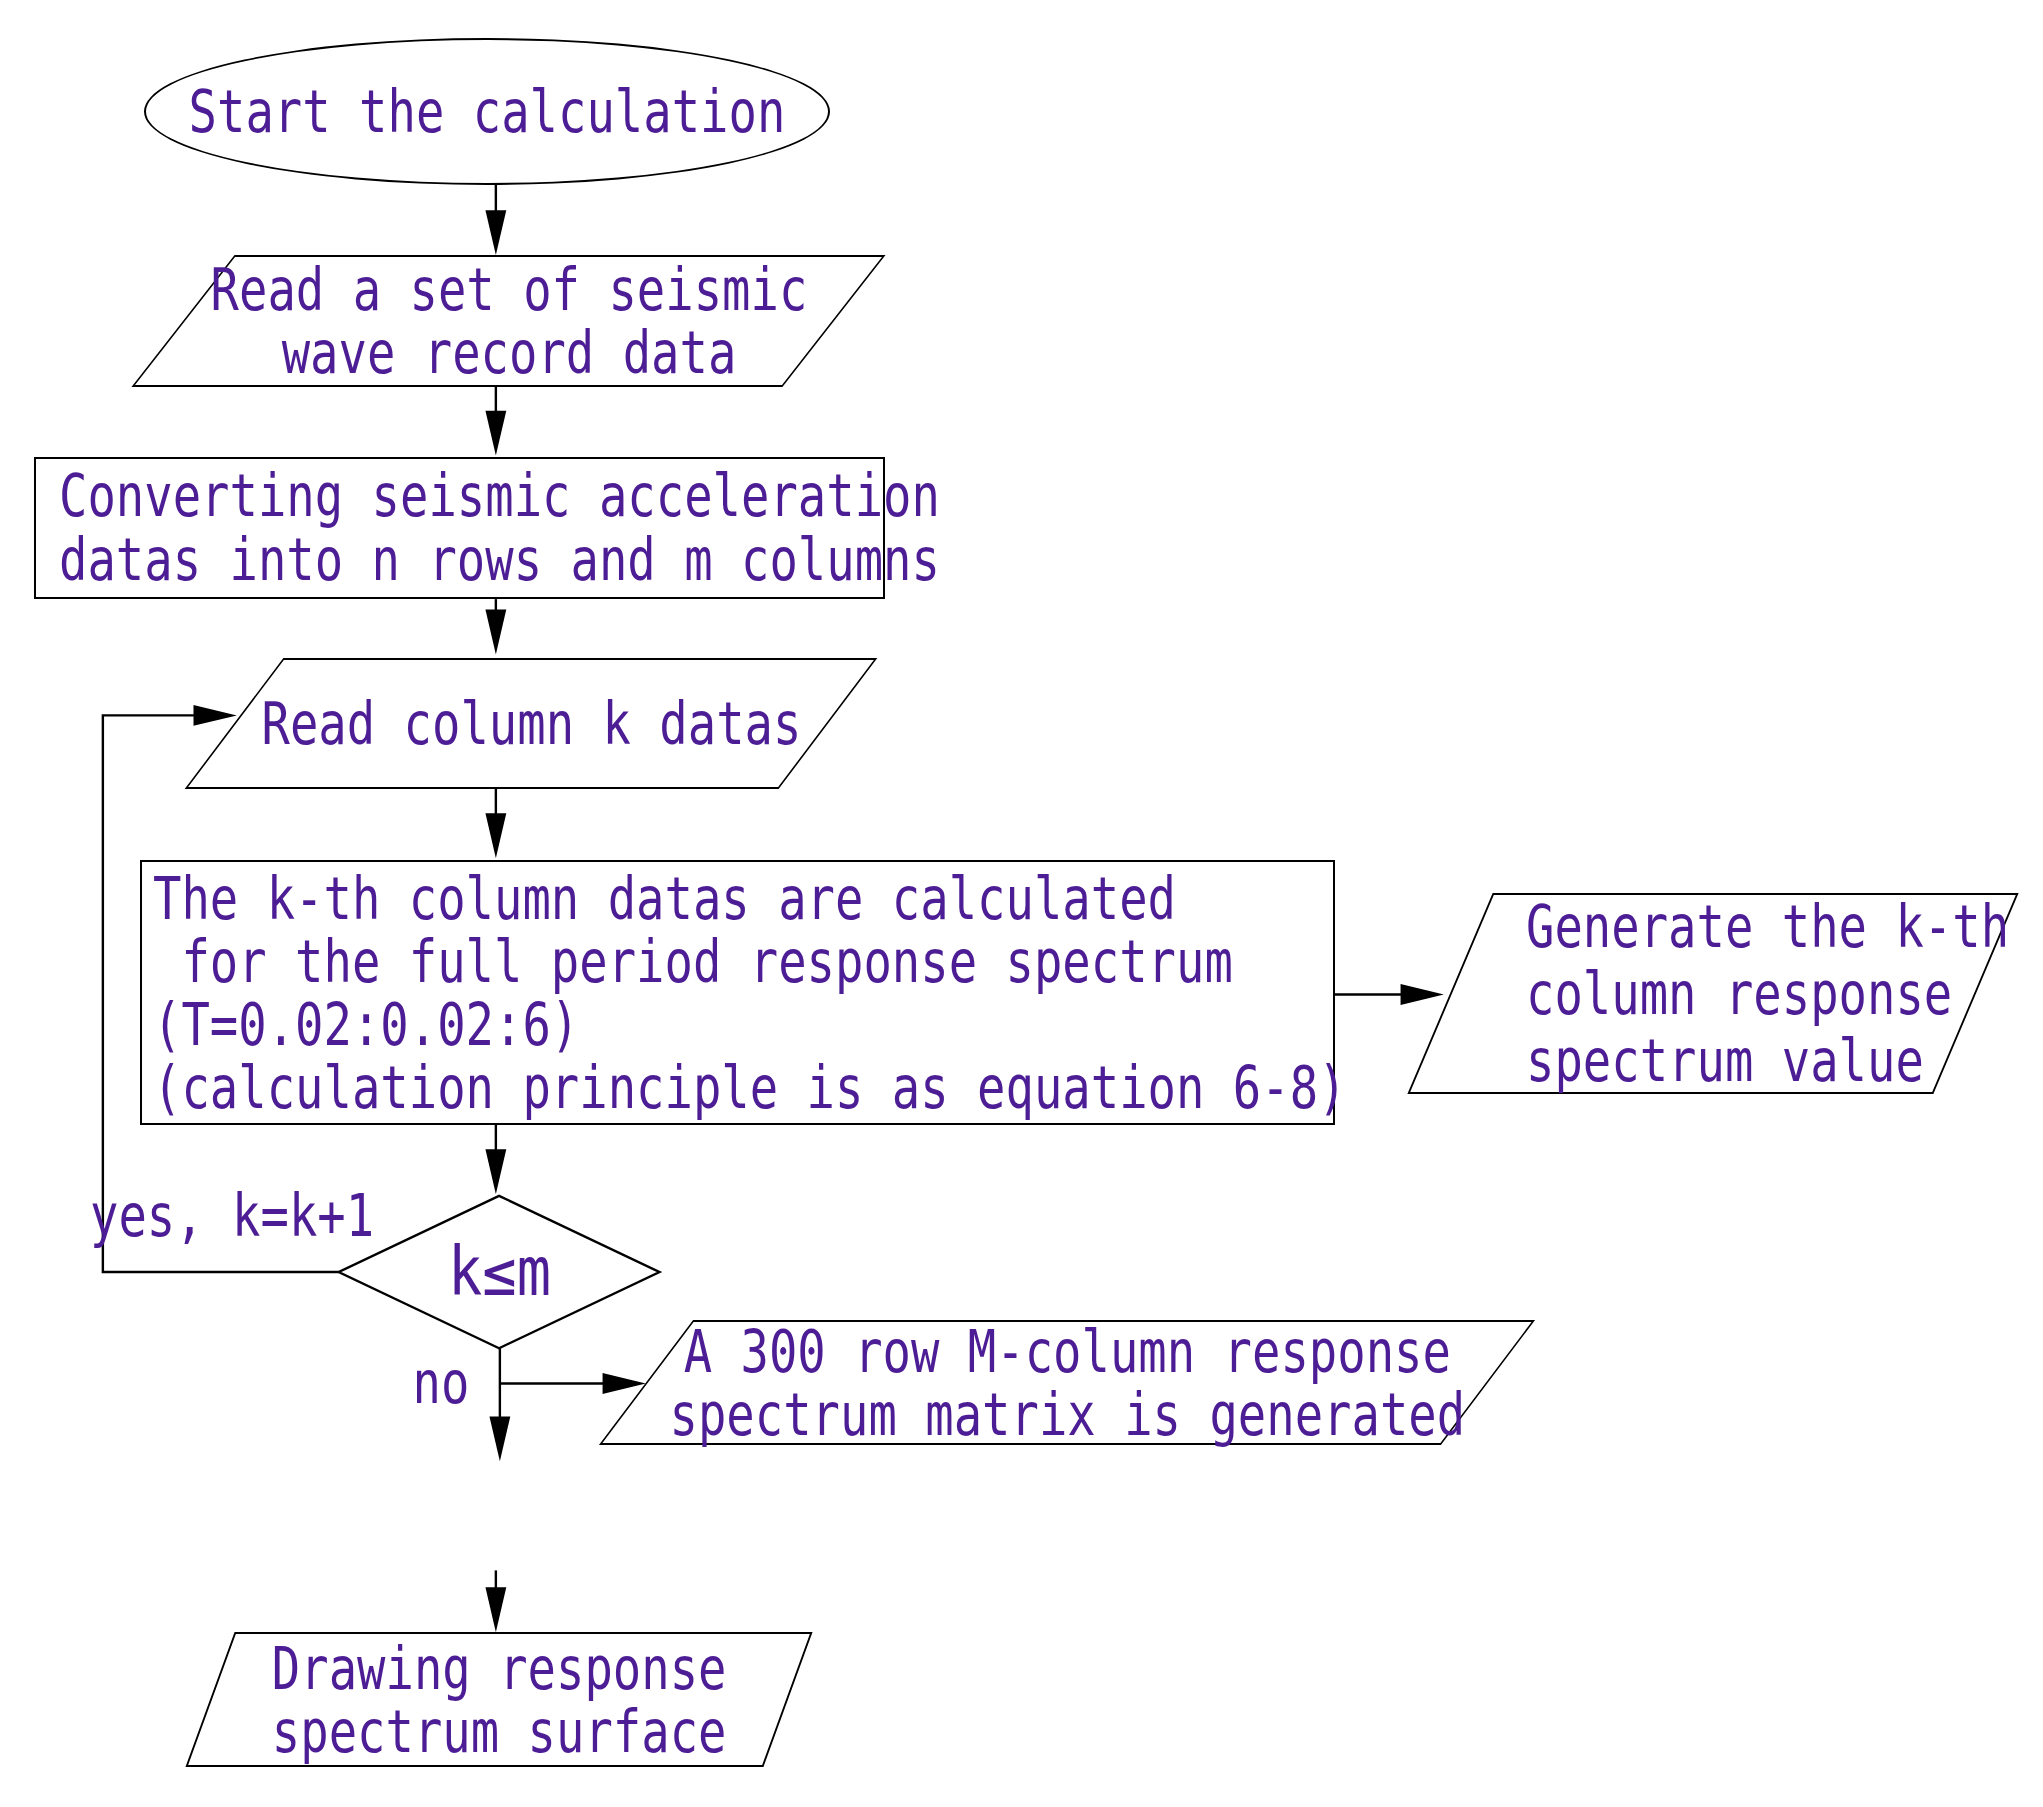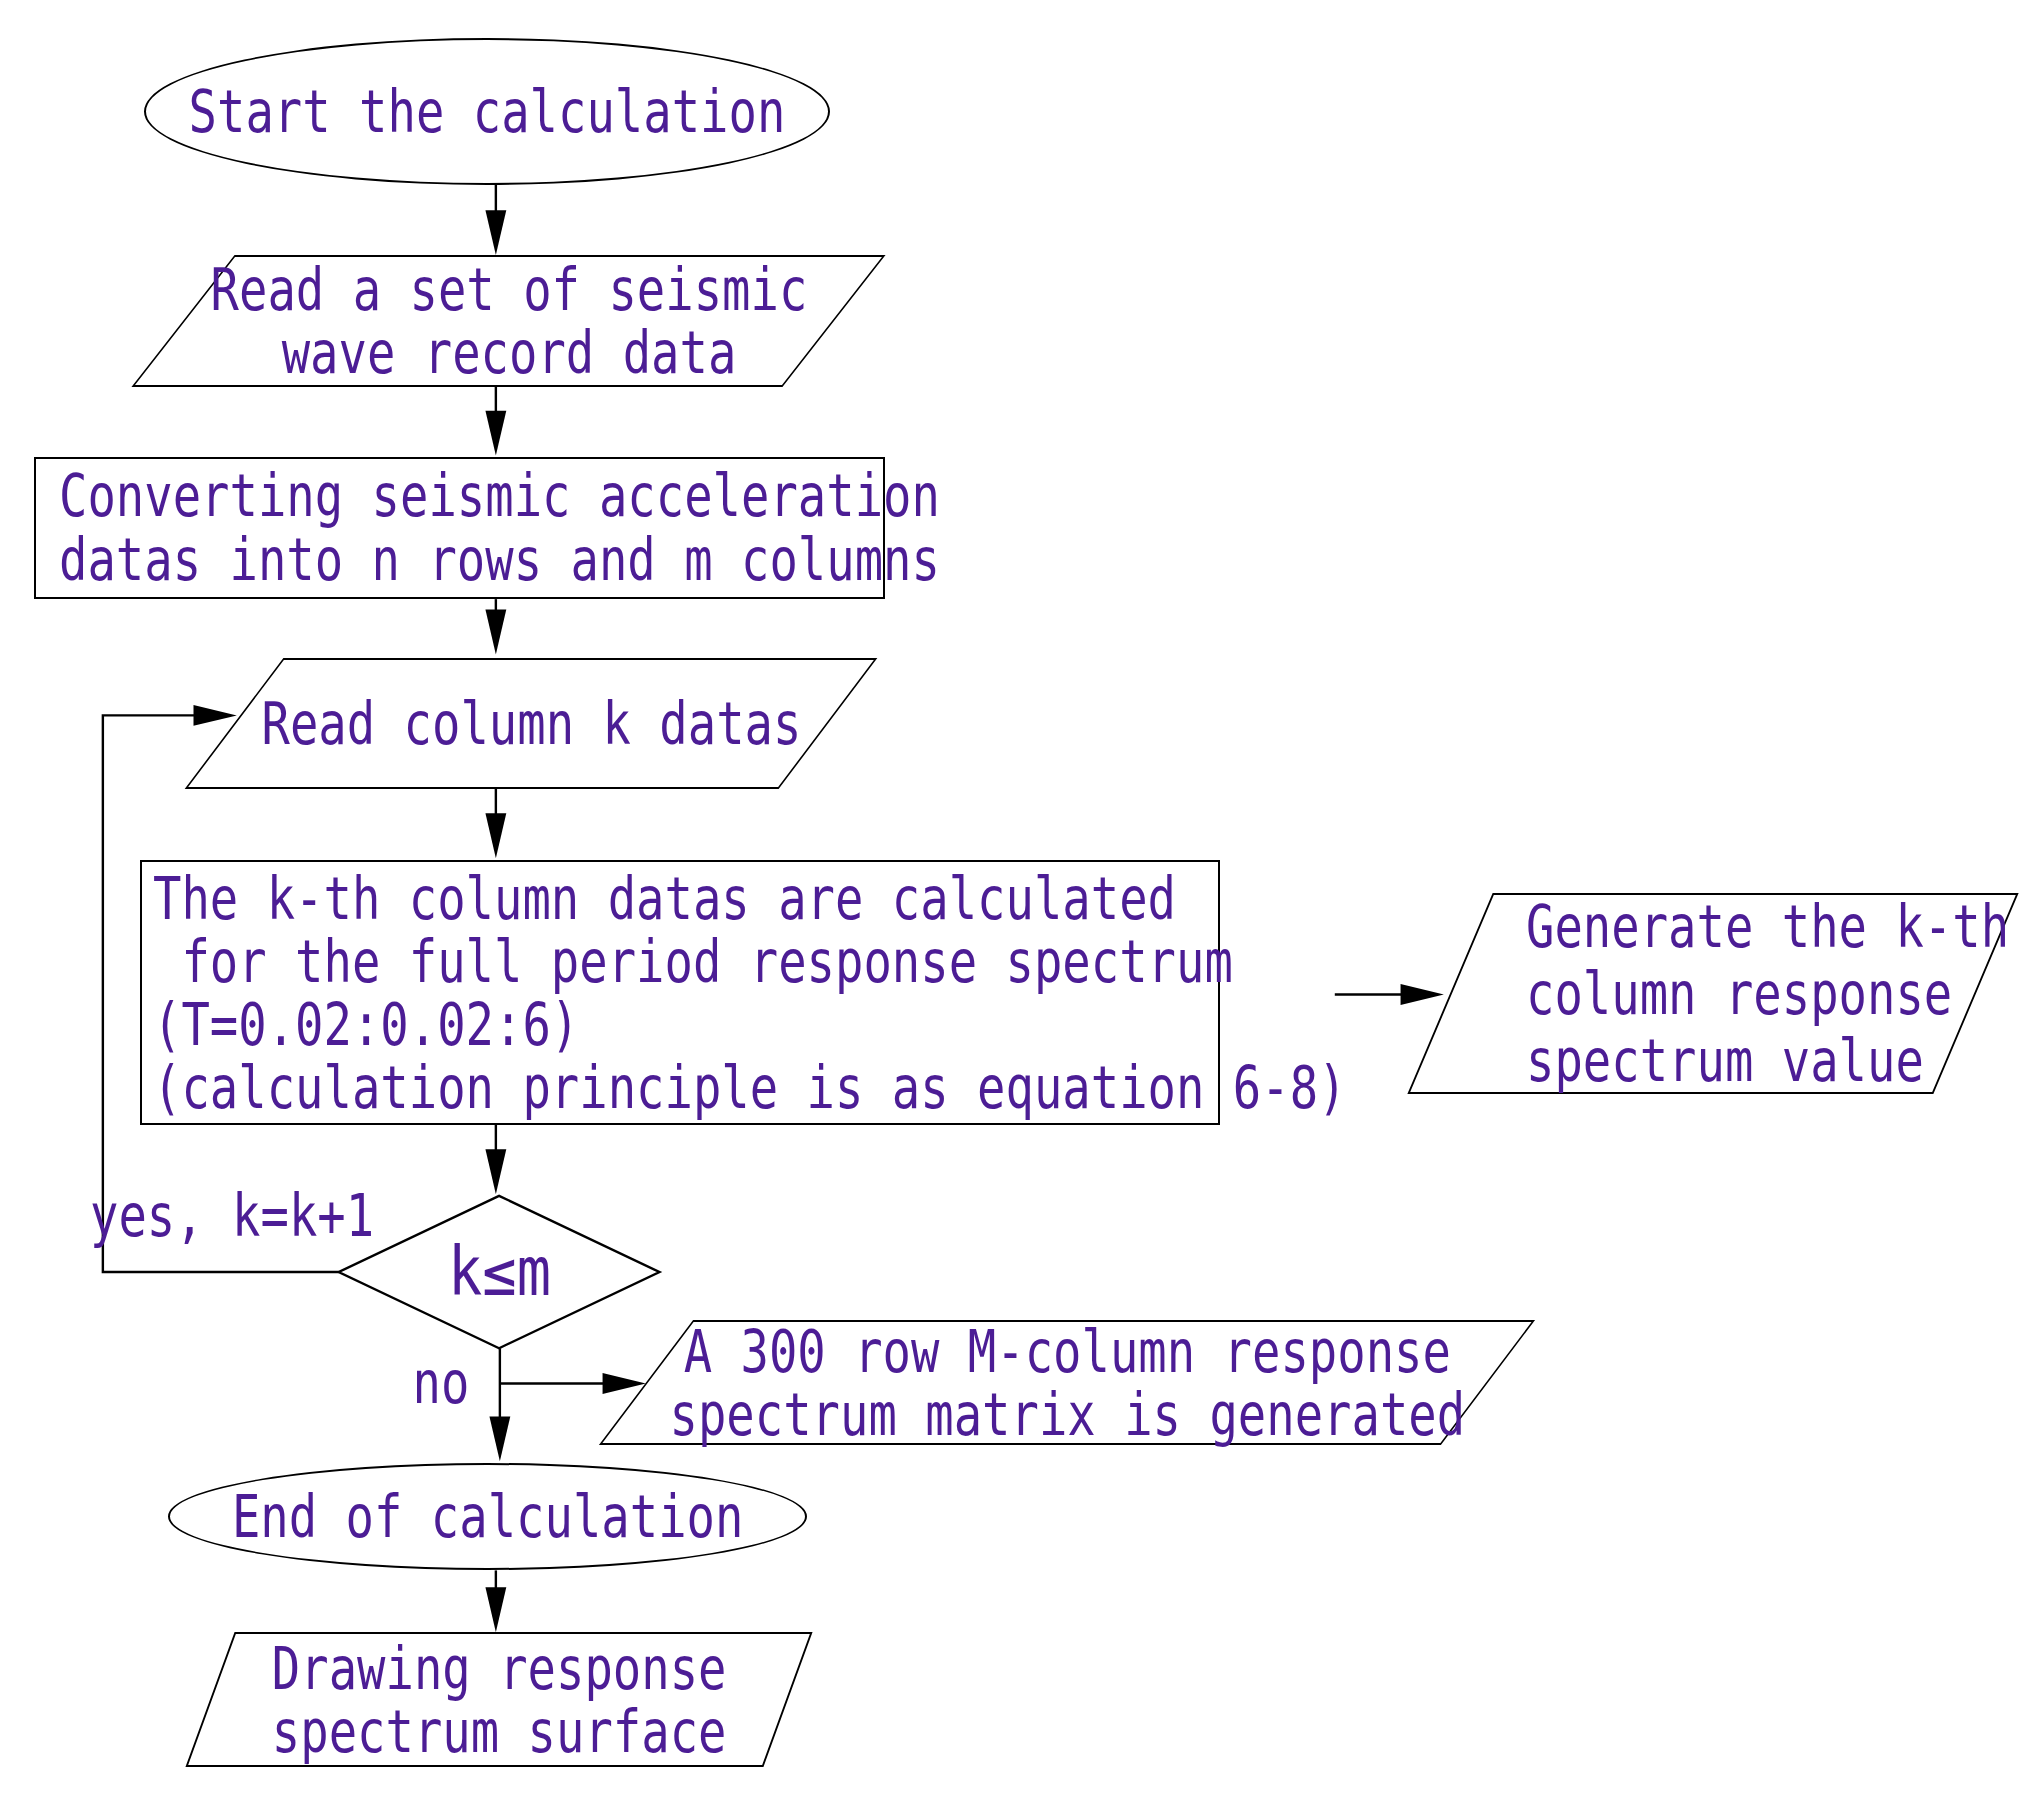--- a/index.html
+++ b/index.html
@@ -90,21 +90,21 @@
     display: flex; align-items: center; justify-content: center;
     font-size: 67px;
     transform: scaleX(0.85);
   }
 
   
   #node-start        { left: 144px;  top: 38px;   width: 686px;  height: 147px; }
   #node-read-wave    { left: 183px;  top: 255px;  width: 651px;  height: 132px; }
   #node-convert      { left: 34px;   top: 457px;  width: 851px; height: 142px; padding-left: 22.5px; justify-content: flex-start; }
   #node-read-column  { left: 234px;  top: 658px;  width: 594px;  height: 131px; }
-  #node-calc         { left: 140px;  top: 860px; width: 1080px; height: 265px; padding-left: 11.2px; justify-content: flex-start; }
+  #node-calc         { left: 140px;  top: 860px; width: 1195px; height: 265px; padding-left: 11.2px; justify-content: flex-start; }
   #node-generate     { left: 1450px; top: 893px; width: 526px;  height: 201px; }
   #node-generate .inner { justify-content: flex-start; padding-left: 74px; box-sizing: border-box; }
   #node-matrix       { left: 646px;  top: 1320px; width: 842px; height: 125px; }
   #node-end          { left: 168px;  top: 1463px; width: 639px;  height: 107px; }
   #node-draw         { left: 210px;  top: 1632px; width: 578px;  height: 135px; }
 
   #label-yes { left: 90px; top: 1184px; }
   #label-no  { left: 383px; top: 1351px; width: 96px; text-align: right; }
 </style>
 </head>
@@ -198,23 +198,20 @@
   </div>
 
   <div id="diamond-label">k≤m</div>
 
   <div class="node io skew37" id="node-matrix">
     <div class="inner unskew37">
       <div class="txt"><span>A 300 row M-column response</span><br><span>spectrum matrix is generated</span></div>
     </div>
   </div>
 
-  <div class="node terminator" id="node-end">
-    <div class="txt">End of calculation</div>
-  </div>
 
   <div class="node io skew20" id="node-draw">
     <div class="inner unskew20">
       <div class="txt"><span>Drawing response</span><br><span>spectrum surface</span></div>
     </div>
   </div>
 
   <div class="edge-label" id="label-yes">yes, k=k+1</div>
   <div class="edge-label" id="label-no">no</div>
 

